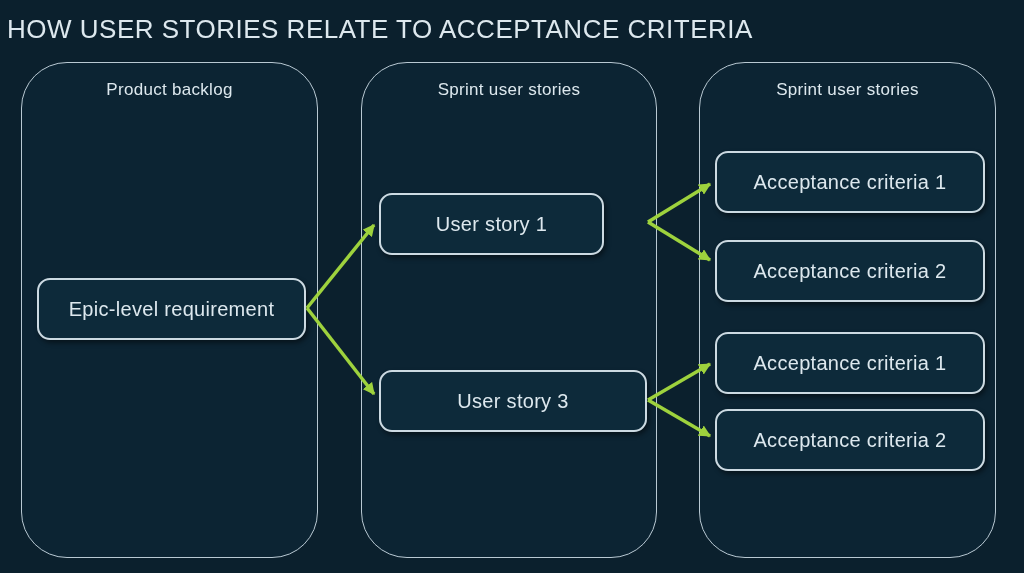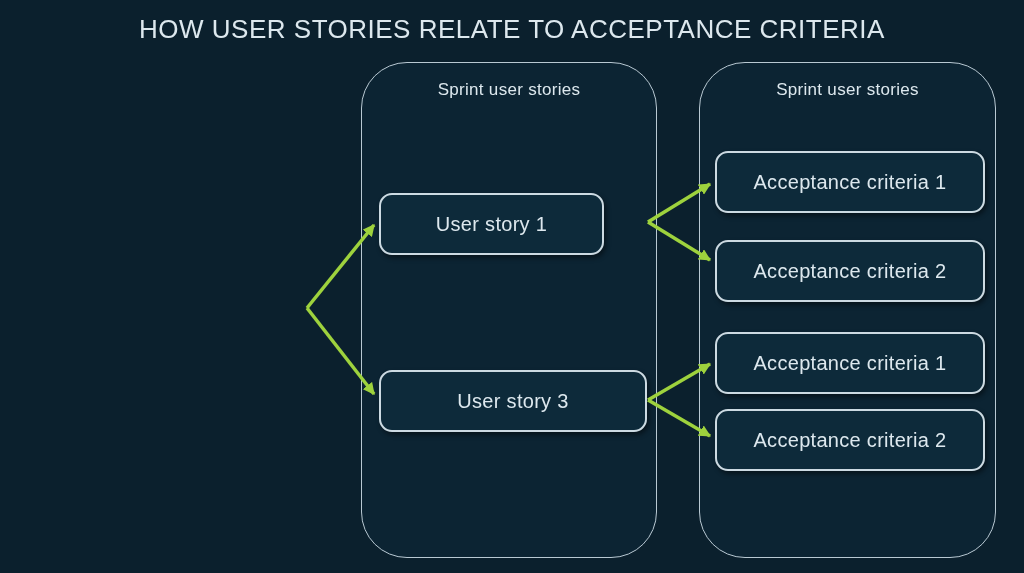--- a/index.html
+++ b/index.html
@@ -20,25 +20,25 @@
     overflow:hidden;
   }
   .canvas{
     position:relative;
     width:1024px;height:573px;
     background:var(--background);
   }
   .diagram-title{
     position:absolute;
     left:0;top:14px;width:1024px;
-    text-align:center;
     font-size:26px;
     font-weight:500;
     letter-spacing:0.5px;
     color:var(--text);
+    padding-left:7px;
   }
   .column{
     position:absolute;
     top:62px;height:496px;
     border:1.5px solid var(--column-border);
     border-radius:46px;
     background:var(--column-fill);
   }
   .col-1{left:21px;width:297px;}
   .col-2{left:361px;width:296px;}
@@ -83,20 +83,26 @@
   }
   .arrow-layer .arrowhead{fill:var(--arrow);}
 </style>
 </head>
 <body>
 
 <div class="canvas">
 
   <h1 class="diagram-title">HOW USER STORIES RELATE TO ACCEPTANCE CRITERIA</h1>
 
+  <section class="column col-1">
+    <div class="column-title">Product backlog</div>
+    <div class="node node-epic">
+      <span>Epic-level requirement</span>
+    </div>
+  </section>
 
   <section class="column col-2">
     <div class="column-title">Sprint user stories</div>
     <div class="node node-us1">
       <span>User story 1</span>
     </div>
     <div class="node node-us2">
       <span>User story 3</span>
     </div>
   </section>

